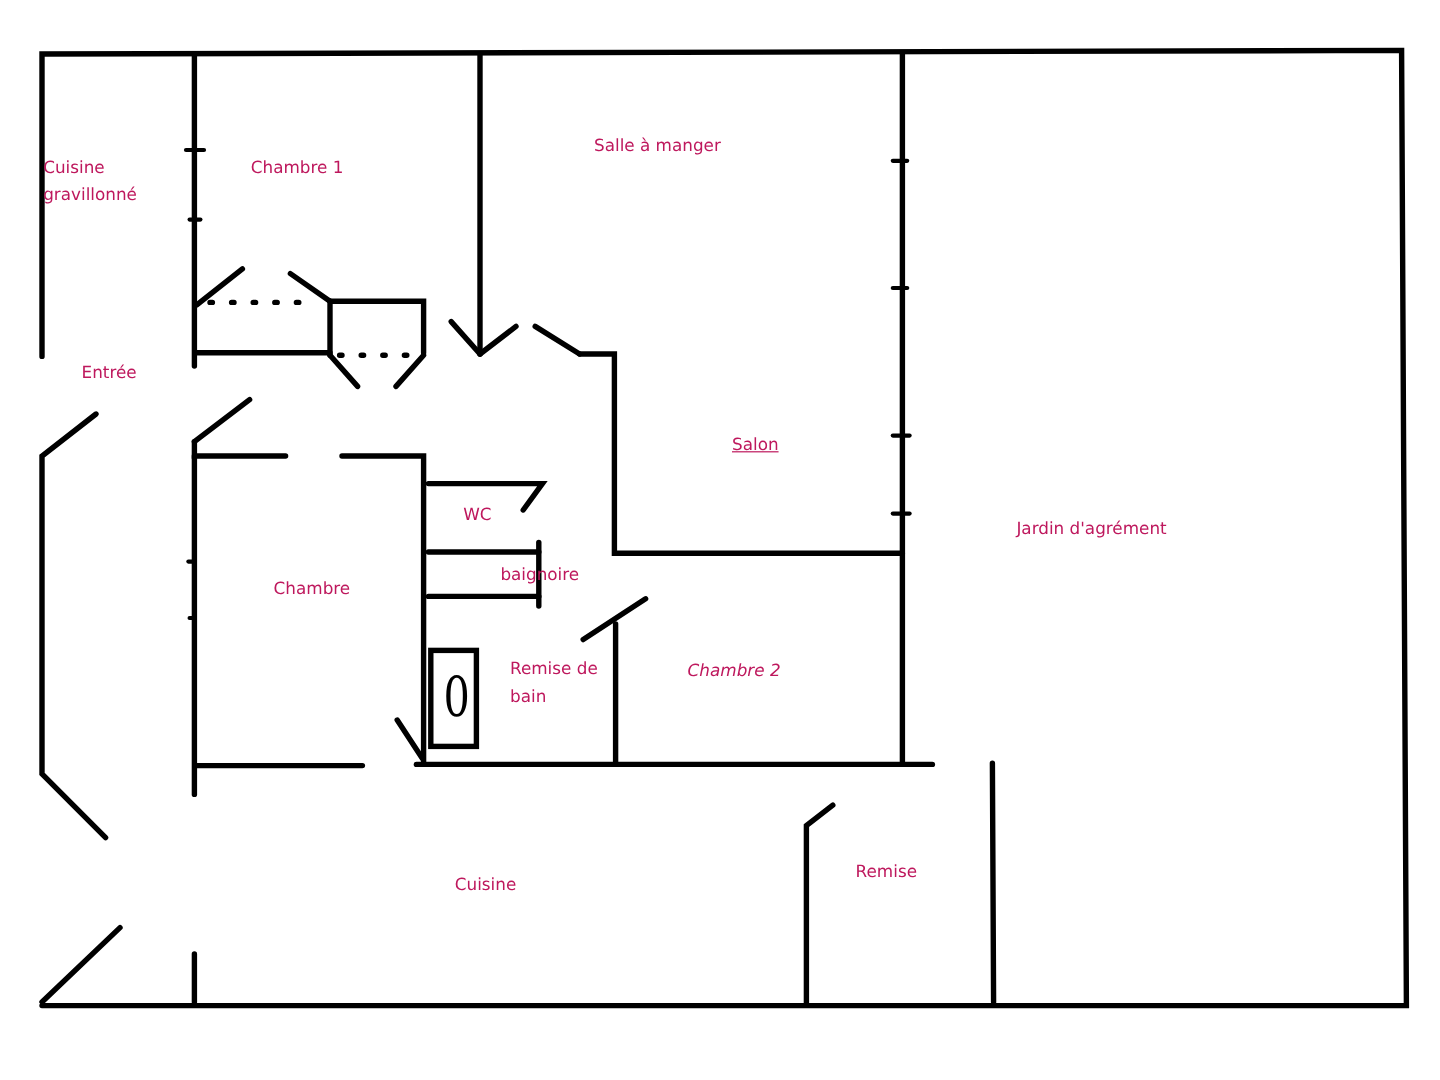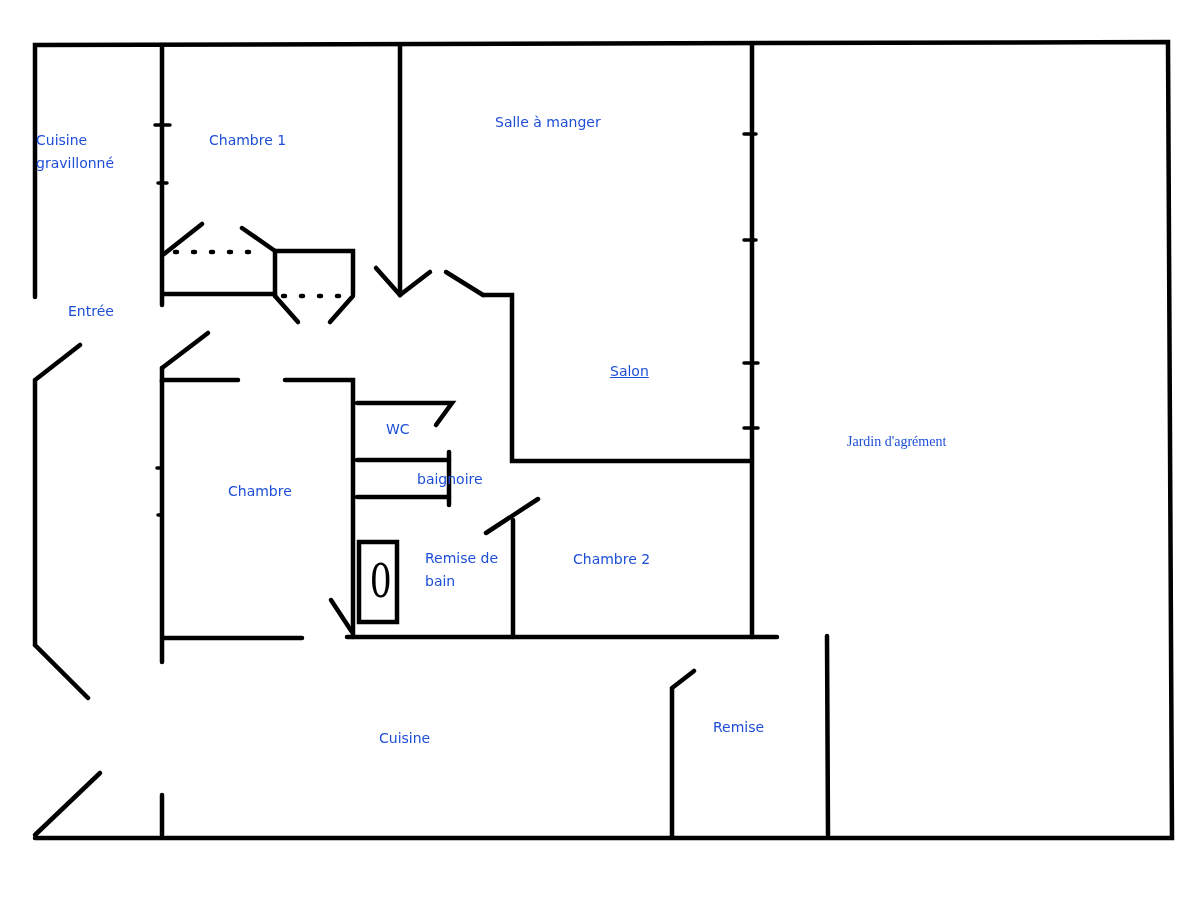--- a/index.html
+++ b/index.html
@@ -1,21 +1,21 @@
 <!DOCTYPE html>
 <html><head>
 <meta charset="utf-8">
 <style>
   html, body { margin:0; padding:0; background:#ffffff; }
   body { width:1200px; height:900px; position:relative; overflow:hidden; font-family:"DejaVu Sans", sans-serif; }
   #plan { position:absolute; left:0; top:0; width:1200px; height:900px; }
   .w { stroke:#000; stroke-width:4.5; stroke-linecap:round; fill:none; }
   .wt { stroke:#000; stroke-width:3.5; stroke-linecap:round; fill:none; }
   .dot { stroke:#000; stroke-width:4.5; stroke-linecap:round; stroke-dasharray:2 16; fill:none; }
-  .lbl { position:absolute; font-size:14px; color:#1d4ed8; line-height:23px; white-space:nowrap; }
+  .lbl { position:absolute; font-size:14px; color:#be185d; line-height:23px; white-space:nowrap; }
   .box { position:absolute; }
 </style>
 </head>
 <body>
 
 <svg id="plan" viewBox="0 0 1200 900" xmlns="http://www.w3.org/2000/svg">
 
   <g>
     <polyline class="w" points="35,297 35,45 1168,42 1172,838 35,838"></polyline>
   </g>
@@ -86,24 +86,24 @@
 </svg>
 
 <div class="lbl" style="left:36px; top:129px;">
   <div>Cuisine</div>
   <div>gravillonné</div>
 </div>
 <div class="lbl" style="left:209px; top:129px;">Chambre 1</div>
 <div class="lbl" style="left:495px; top:111px;">Salle à manger</div>
 <div class="lbl" style="left:68px; top:300px;">Entrée</div>
 <div class="lbl" style="left:610px; top:360px;text-decoration:underline;">Salon</div>
-<div class="lbl" style="left:847px; top:430px;font-family:Liberation Serif, serif;">Jardin d'agrément</div>
+<div class="lbl" style="left:847px; top:430px;">Jardin d'agrément</div>
 <div class="lbl" style="left:386px; top:418px;">WC</div>
 <div class="lbl" style="left:369px; top:468px;margin-left:48px;">baignoire</div>
 <div class="lbl" style="left:228px; top:480px;">Chambre</div>
 <div class="lbl" style="left:425px; top:547px;">
   <div>Remise de</div>
   <div>bain</div>
 </div>
-<div class="lbl" style="left:573px; top:548px;">Chambre 2</div>
+<div class="lbl" style="left:573px; top:548px;font-style:italic;">Chambre 2</div>
 <div class="lbl" style="left:379px; top:727px;">Cuisine</div>
 <div class="lbl" style="left:713px; top:716px;">Remise</div>
 <div class="box" style="left:366px; top:556px; font-family:'DejaVu Serif', serif; font-size:46px; line-height:50px; transform:scaleX(0.75);">0</div>
 
 </body></html>

